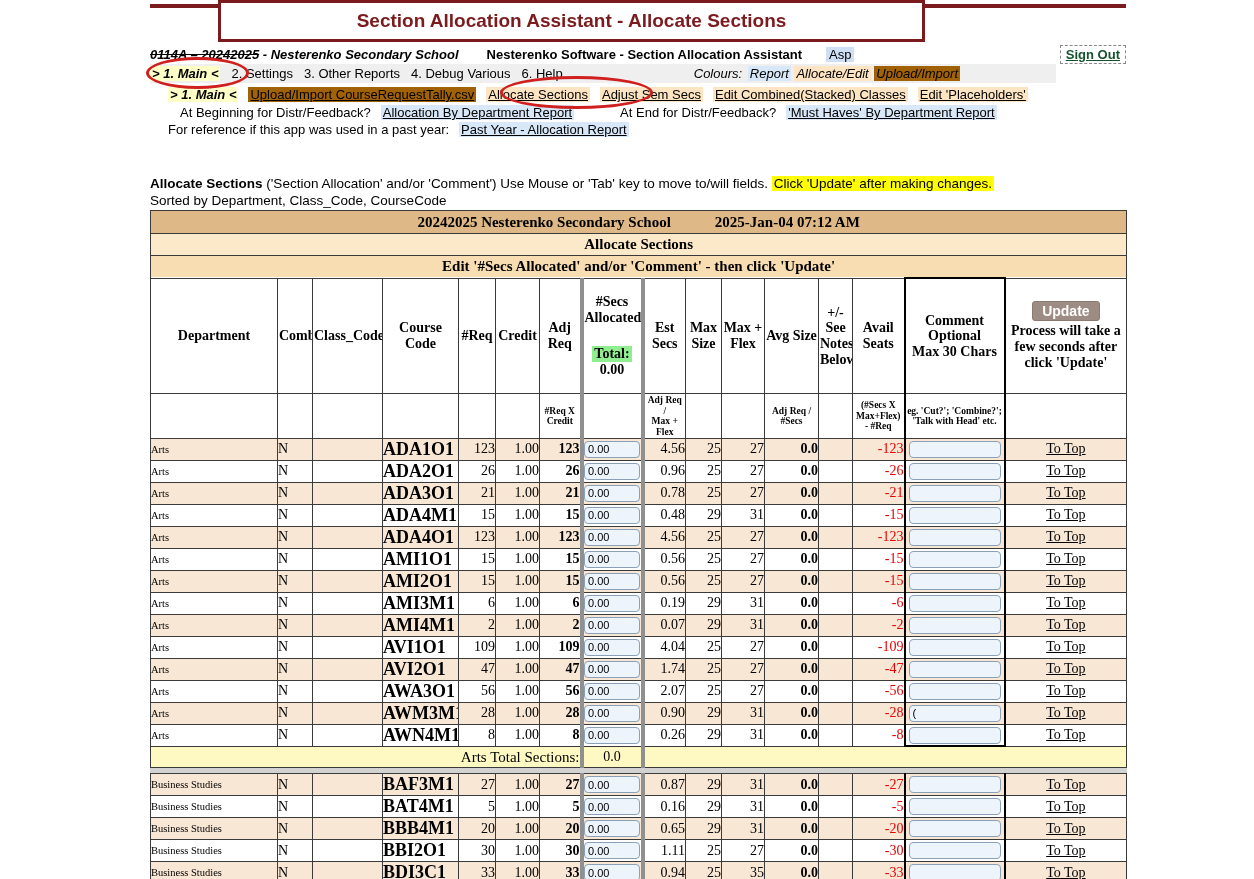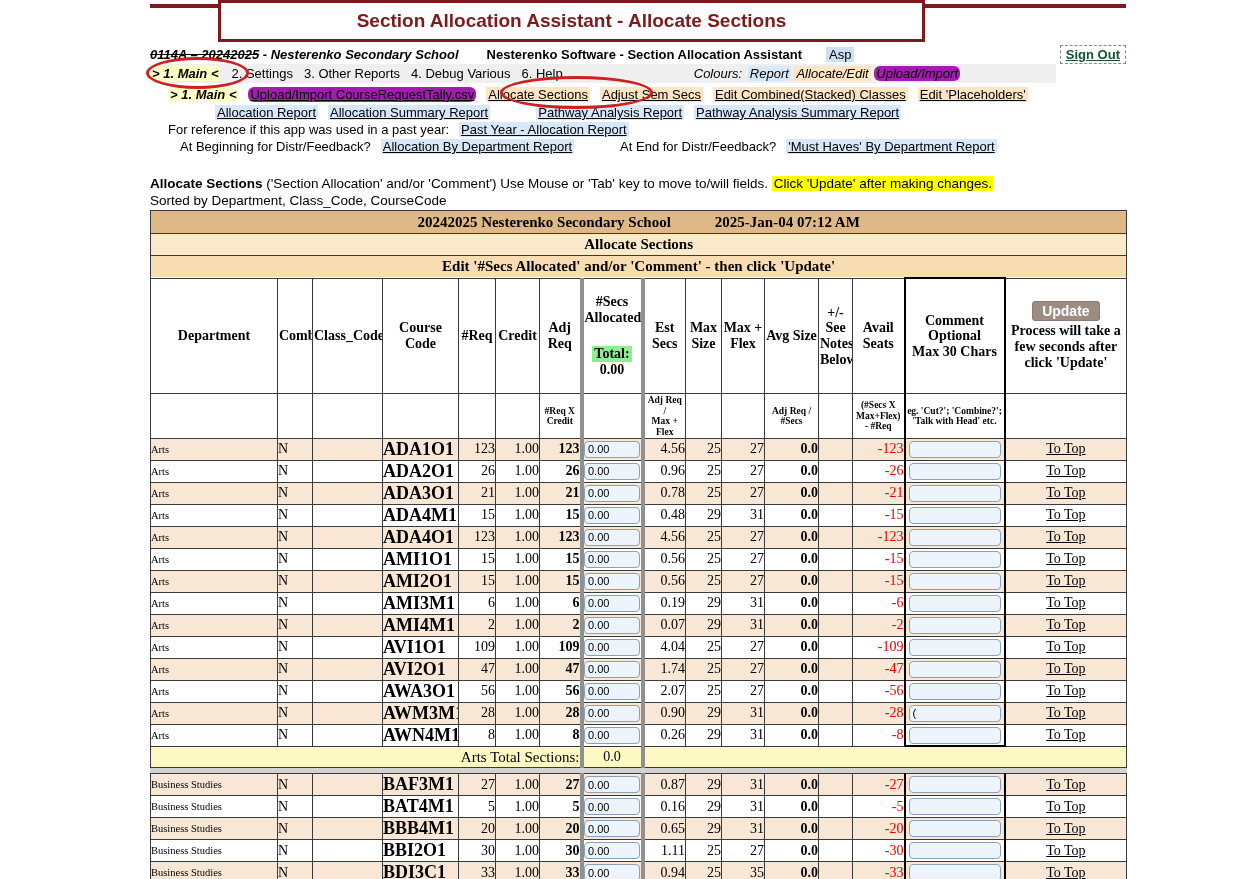--- a/index.html
+++ b/index.html
@@ -22,21 +22,21 @@
   .software{font-weight:bold;margin-left:28px;}
   .asp{margin-left:24px;background:#cfe0f5;padding:0 3px;}
   .signout{margin-left:auto;font-weight:bold;text-decoration:underline;border:1px dashed #888;padding:1px 5px;cursor:pointer;color:#14532d;}
   .line2{height:19px;background:#efefef;width:906px;margin-top:1px;}
   .maintag{background:#ffffc8;font-weight:bold;font-style:italic;padding:0 2px;}
   .menuitem{margin-left:11px;cursor:pointer;}
   .colours{margin-left:auto;margin-right:96px;font-style:italic;}
   .colours span{padding:0 2px;text-align:right;}
   .hl-blue{background:#d8e8f8;}
   .hl-peach{background:#fde4c2;}
-  .hl-green{background:#a21caf;border-radius:6px;}
+  .hl-green{background:#a16207;}
   .line3{height:19px;margin-top:2px;padding-left:18px;}
   .navlink{color:#000;text-decoration:underline;cursor:pointer;margin-left:10px;padding:0 2px;}
   .line4{height:17px;padding-left:55px;}
   .line5{height:17px;padding-left:30px;}
   .line6{height:17px;padding-left:18px;}
   .gap-lg{margin-left:46px;}
   .qtext{margin-left:0;}
   hr.maroon{border:none;border-top:4px solid #7b1b1e;width:976px;margin:4px 0 0 150px;}
   
   .instructions{position:absolute;left:150px;top:176px;width:990px;font-size:13.5px;}
@@ -122,35 +122,29 @@
     </span>
   </div>
   <div class="line line3">
     <span class="maintag">&gt; 1. Main &lt;</span>
     <a class="navlink hl-green">Upload/Import CourseRequestTally.csv</a>
     <a class="navlink hl-peach">Allocate Sections</a>
     <a class="navlink hl-peach">Adjust Sem Secs</a>
     <a class="navlink hl-peach">Edit Combined(Stacked) Classes</a>
     <a class="navlink hl-peach">Edit 'Placeholders'</a>
   </div>
-  <div class="line line4">
-    <a class="navlink hl-blue">Allocation Report</a>
-    <a class="navlink hl-blue">Allocation Summary Report</a>
-    <a class="navlink hl-blue gap-lg">Pathway Analysis Report</a>
-    <a class="navlink hl-blue">Pathway Analysis Summary Report</a>
-  </div>
-  <div class="line line6">
-    <span>For reference if this app was used in a past year:</span>
-    <a class="navlink hl-blue">Past Year - Allocation Report</a>
-  </div>
   <div class="line line5">
     <span class="qtext">At Beginning for Distr/Feedback?</span>
     <a class="navlink hl-blue">Allocation By Department Report</a>
     <span class="gap-lg">At End for Distr/Feedback?</span>
     <a class="navlink hl-blue">'Must Haves' By Department Report</a>
+  </div>
+  <div class="line line6">
+    <span>For reference if this app was used in a past year:</span>
+    <a class="navlink hl-blue">Past Year - Allocation Report</a>
   </div>
 </div>
 
 <hr class="maroon">
 
 <div class="instructions">
   <div>
     <span class="lead">Allocate Sections</span><span> ('Section Allocation' and/or 'Comment') Use Mouse or 'Tab' key to move to/will fields.</span>
     <span class="yellow">Click 'Update' after making changes.</span>
   </div>

